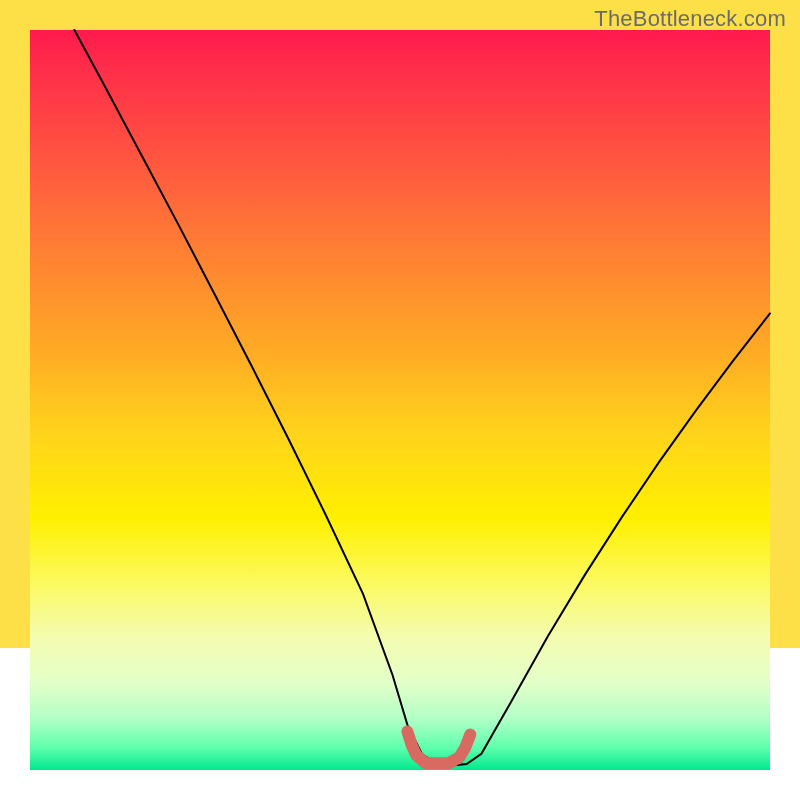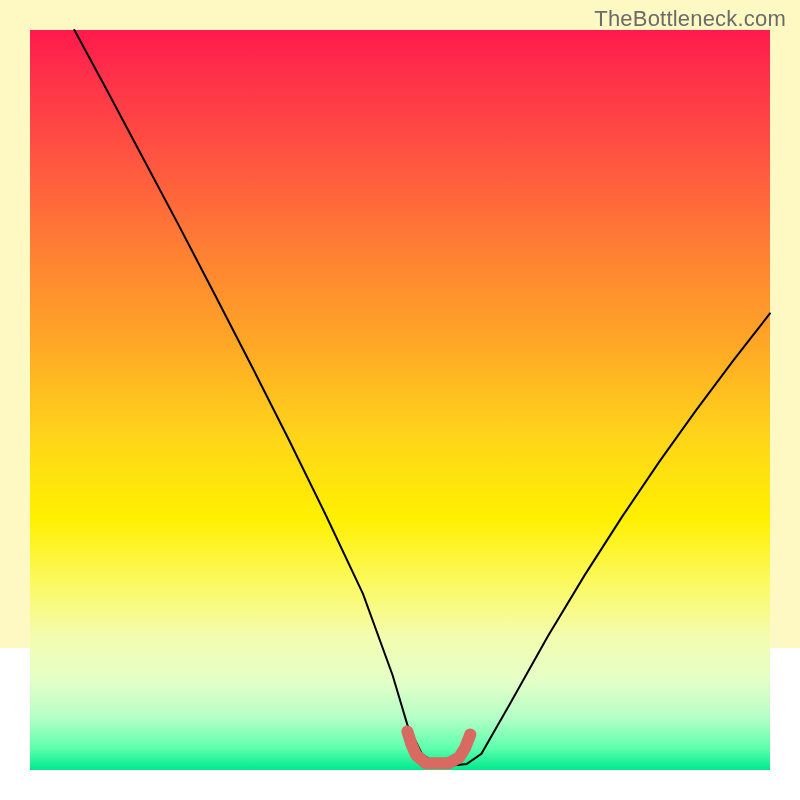--- a/index.html
+++ b/index.html
@@ -7,21 +7,21 @@
     padding: 0;
     width: 800px;
     height: 800px;
     overflow: hidden;
     font-family: Arial, Helvetica, sans-serif;
   }
   .chart-container {
     position: relative;
     width: 800px;
     height: 648px;
-    background: #fef9c3;
+    background: #fde047;
   }
   .plot-area {
     position: absolute;
     left: 30px;
     top: 30px;
     width: 740px;
     height: 740px;
     background: linear-gradient(
       to bottom,
       #ff1a4d 0%,

